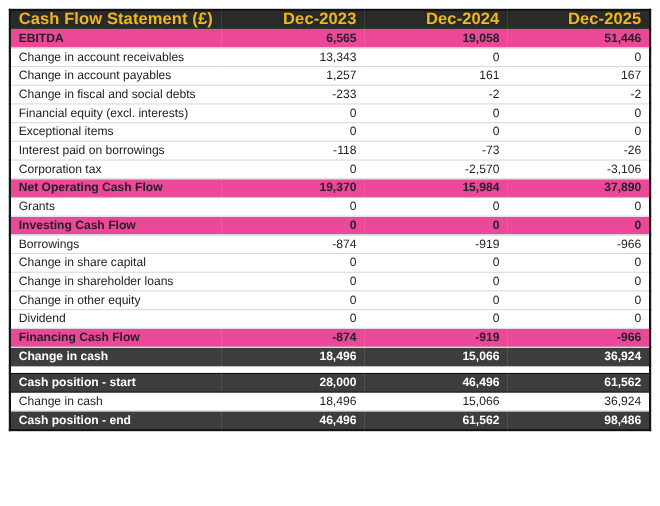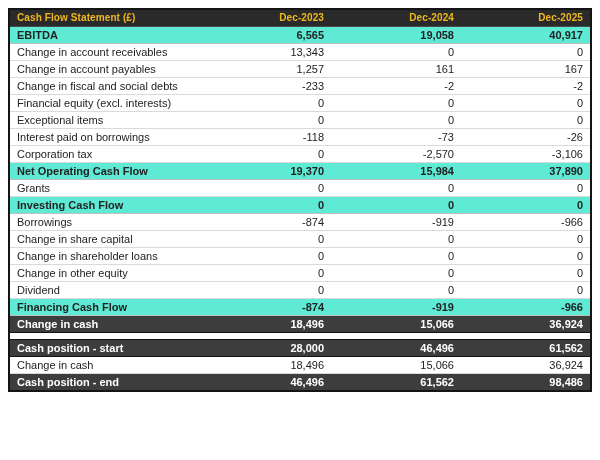--- a/index.html
+++ b/index.html
@@ -29,38 +29,38 @@
     height: 16px;
     line-height: 16px;
     white-space: nowrap;
     overflow: hidden;
     box-sizing: content-box;
   }
   thead th {
     background: #2a2a2a;
     color: #efb81e;
     font-weight: bold;
-    font-size: 10px;
+    font-size: 15px;
     height: 22px;
     line-height: 22px;
     text-align: right;
     letter-spacing: 0.1px;
   }
   thead th.label-col {
     text-align: left;
   }
   td.num { text-align: right; }
   td.label { text-align: left; }
 
   tr.normal td {
     background: #ffffff;
     border-bottom: 1px solid #dadada;
   }
   tr.subtotal td {
-    background: #5eead4;
+    background: #ec4899;
     font-weight: bold;
     border-top: 1px solid #4a4a4a;
     border-bottom: 1px solid #bfbfbf;
   }
   tr.dark td {
     background: #3d3d3d;
     color: #ffffff;
     font-weight: bold;
     border-top: 1px solid #141414;
     border-bottom: 1px solid #141414;
@@ -90,21 +90,21 @@
         <th>Dec-2023</th>
         <th>Dec-2024</th>
         <th>Dec-2025</th>
       </tr>
     </thead>
     <tbody id="rows-container">
         <tr class="subtotal">
     <td class="label">EBITDA</td>
     <td class="num">6,565</td>
     <td class="num">19,058</td>
-    <td class="num">40,917</td>
+    <td class="num">51,446</td>
   </tr>
         <tr class="normal">
     <td class="label">Change in account receivables</td>
     <td class="num">13,343</td>
     <td class="num">0</td>
     <td class="num">0</td>
   </tr>
         <tr class="normal">
     <td class="label">Change in account payables</td>
     <td class="num">1,257</td>

